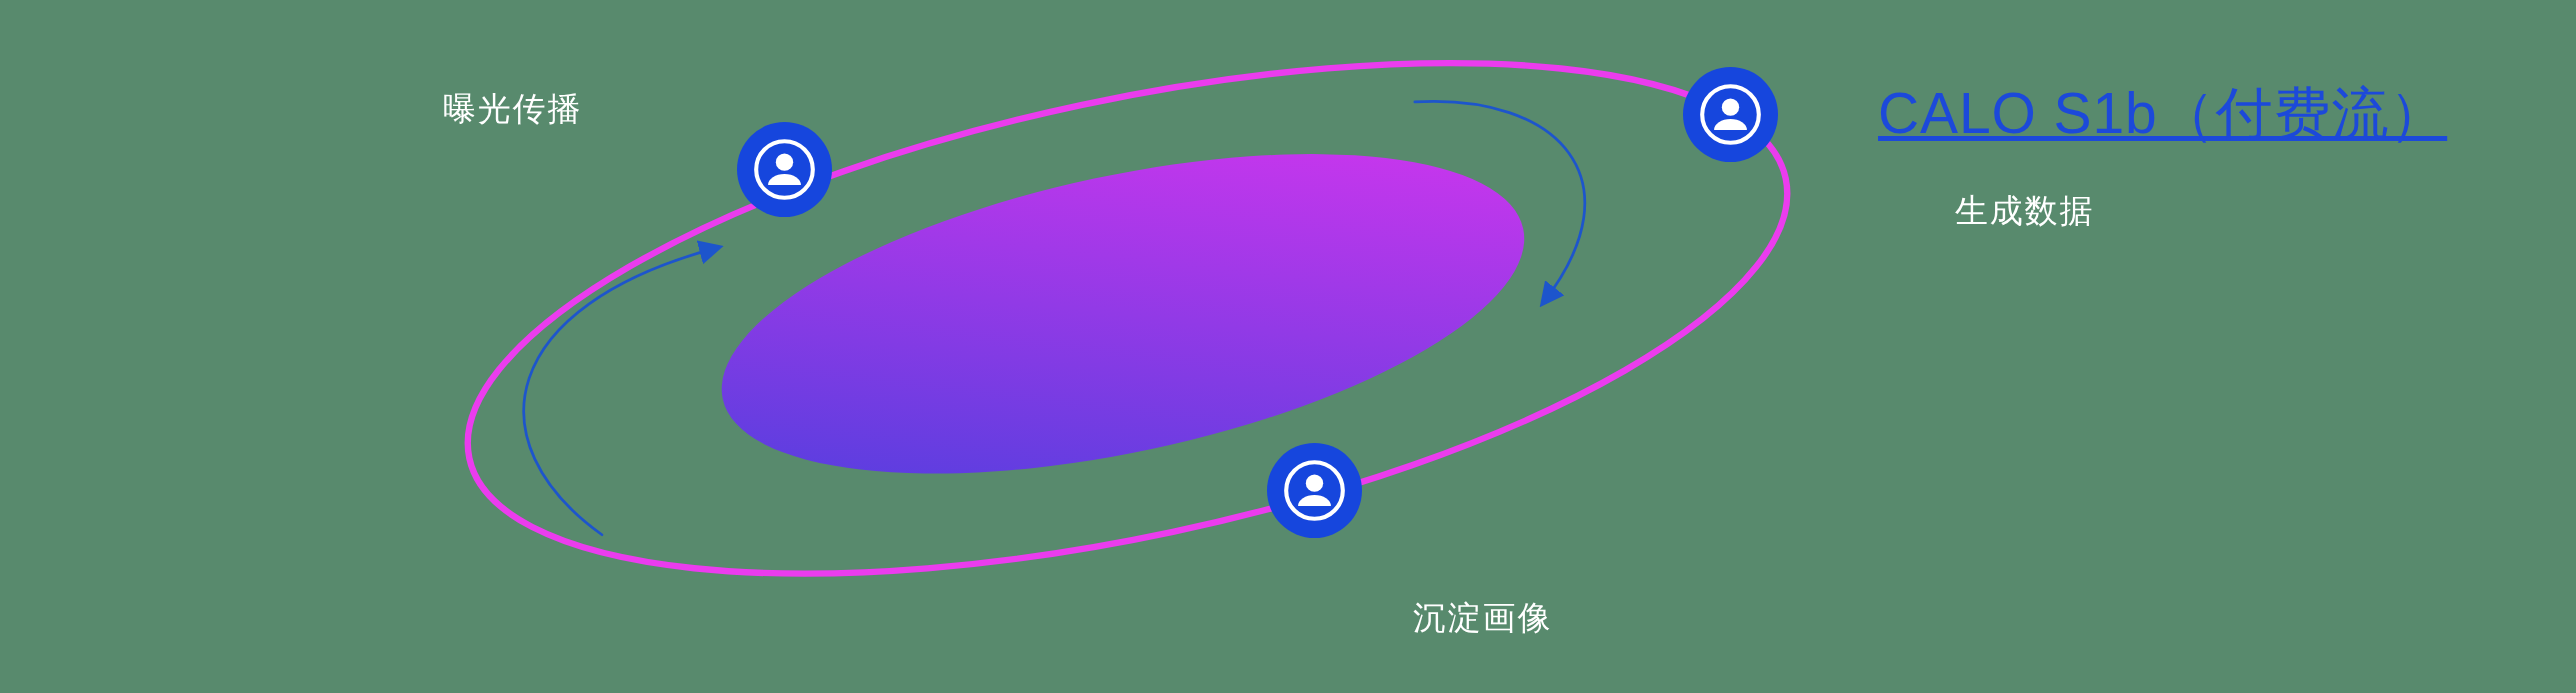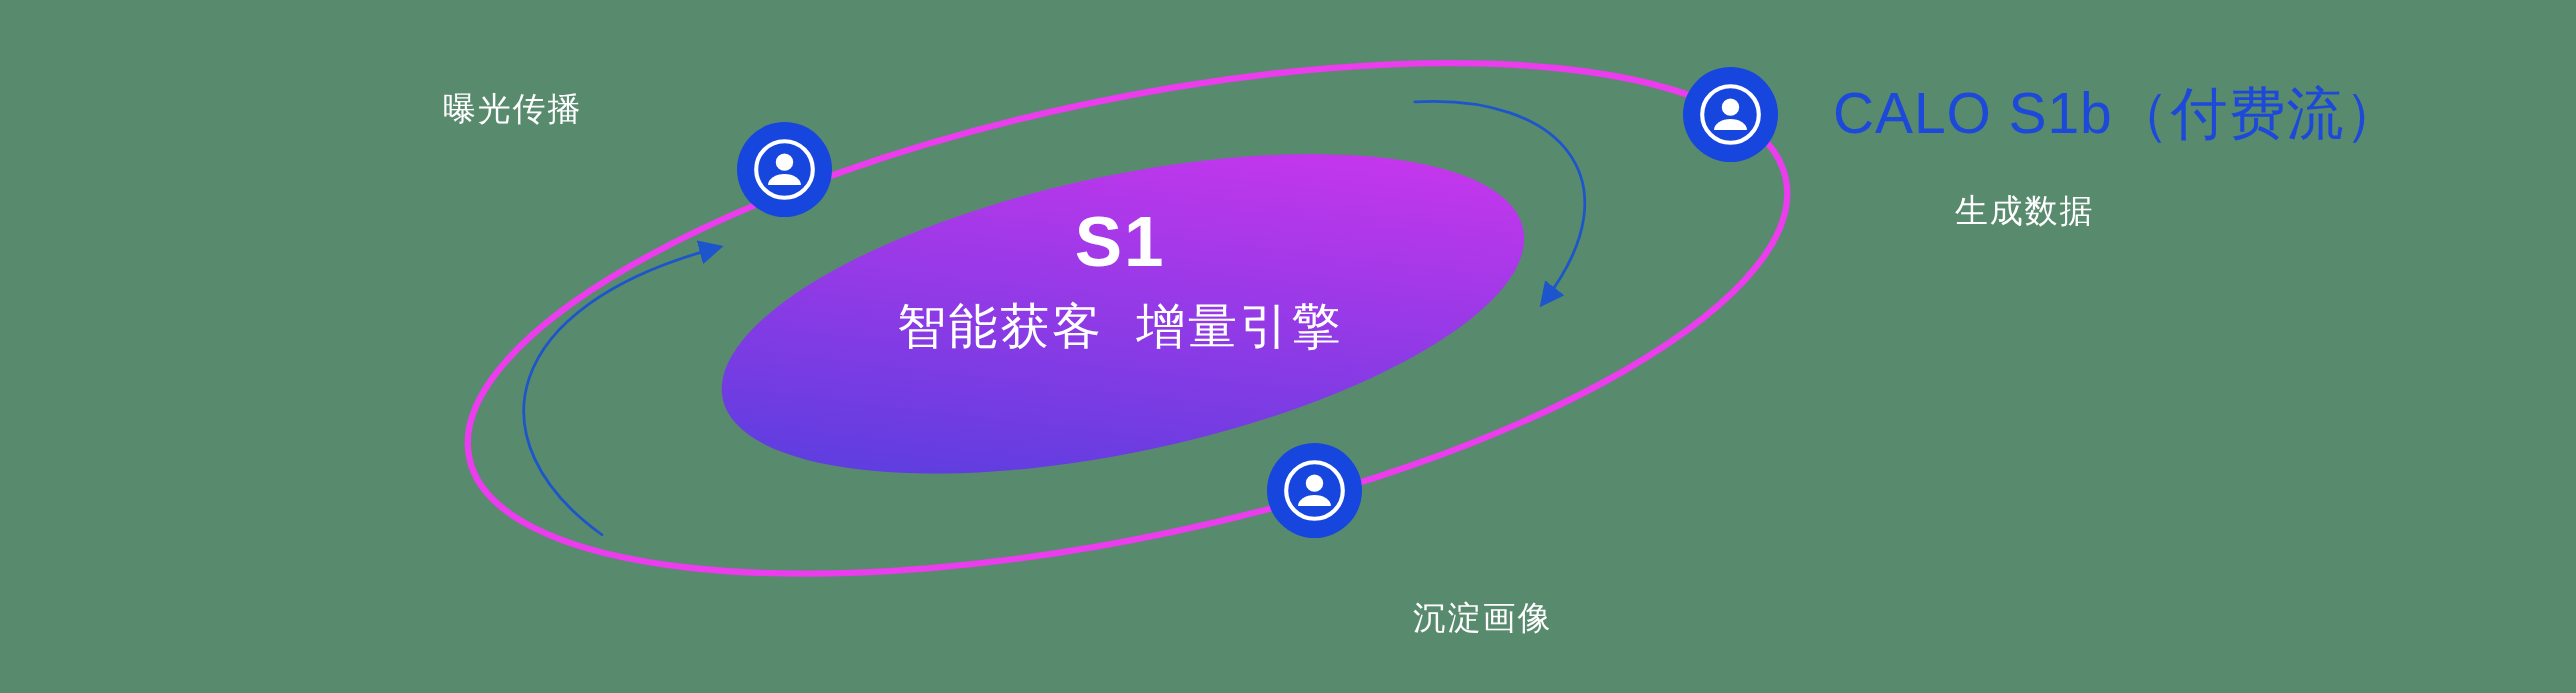--- a/index.html
+++ b/index.html
@@ -89,21 +89,21 @@
     position: absolute;
     font-size: 33px;
     font-weight: 400;
     color: var(--text-white, #ffffff);
     white-space: nowrap;
     letter-spacing: 1.8px;
   }
 
   .pos-label-a { left: 25.5px;   top: 18px;  }
   .pos-sub-a   { left: 443px;  top: 87px;  }
-  .pos-label-b { left: 1833px; top: 76px;  }
+  .pos-label-b { left: 1878px; top: 76px; text-decoration: underline;  }
   .pos-sub-b   { left: 1955px; top: 189px; text-align: center; }
   .pos-label-c { left: 1380px; top: 493px; }
   .pos-sub-c   { left: 1413px; top: 596px; }
 
   .pos-icon-a { left: 737px;  top: 122px; }
   .pos-icon-b { left: 1683px; top: 67px;  }
   .pos-icon-c { left: 1267px; top: 443px; }
 </style>
 </head>
 <body>
@@ -123,24 +123,20 @@
 
     <ellipse class="orbit-ring" cx="1240" cy="350" rx="740" ry="240" transform="rotate(-12 1240 350)"></ellipse>
 
     <ellipse class="core-ellipse" cx="1235" cy="345" rx="450" ry="152" transform="rotate(-12 1235 345)"></ellipse>
 
     <path class="flow-arrow" d="M 662 588 C 520 486, 548 336, 790 272" marker-end="url(#arrowhead)"></path>
 
     <path class="flow-arrow" d="M 1556 112 C 1715 103, 1802 198, 1697 333" marker-end="url(#arrowhead)"></path>
   </svg>
 
-  <div class="core-text">
-    <div class="core-title">S1</div>
-    <div class="core-subtitle">智能获客  增量引擎</div>
-  </div>
 
   <div class="node-icon pos-icon-a">
     <svg viewBox="0 0 104 104">
       <circle cx="52" cy="52" r="52" style="fill: var(--node-blue, #1646dd);"></circle>
       <circle cx="52" cy="52" r="31" fill="none" stroke="#ffffff" stroke-width="4.5"></circle>
       <circle cx="52" cy="44" r="9.5" fill="#ffffff"></circle>
       <path d="M 34 69 a 18 12 0 0 1 36 0 z" fill="#ffffff"></path>
     </svg>
   </div>
 

